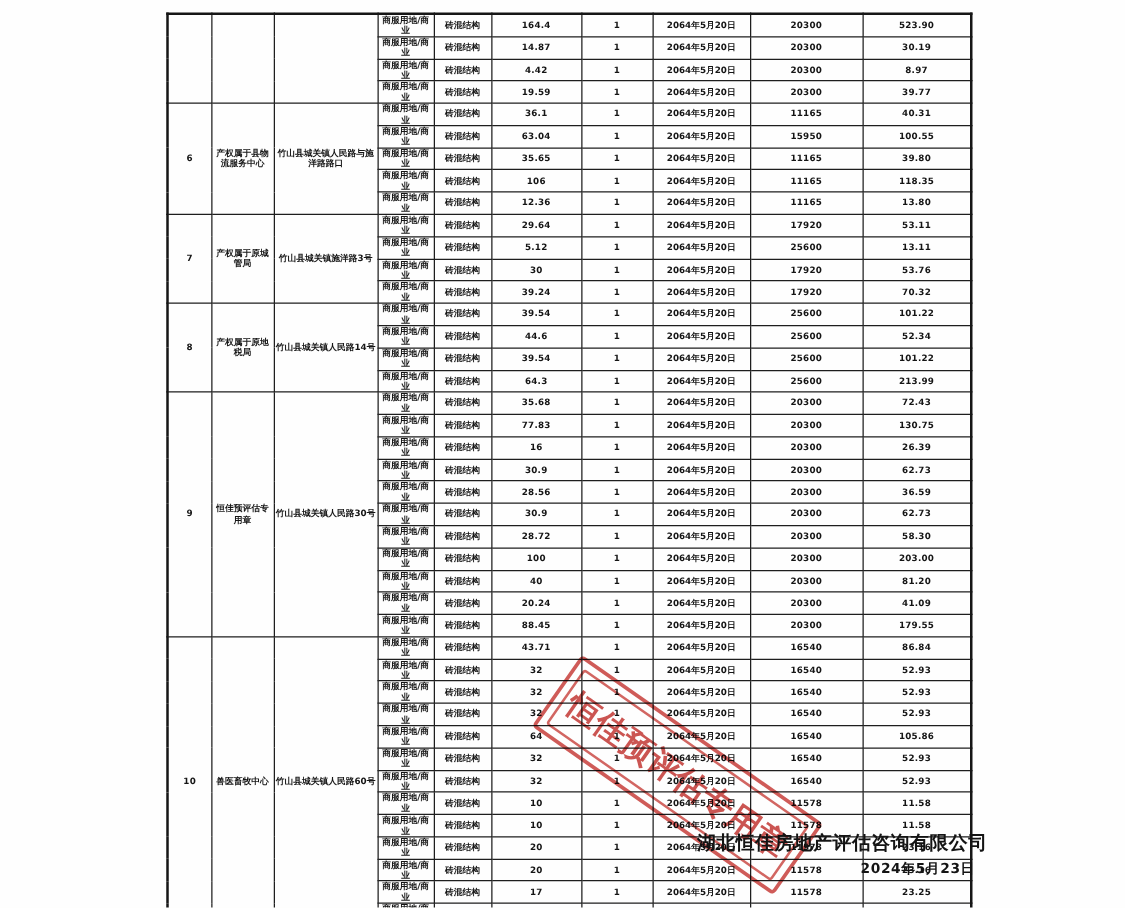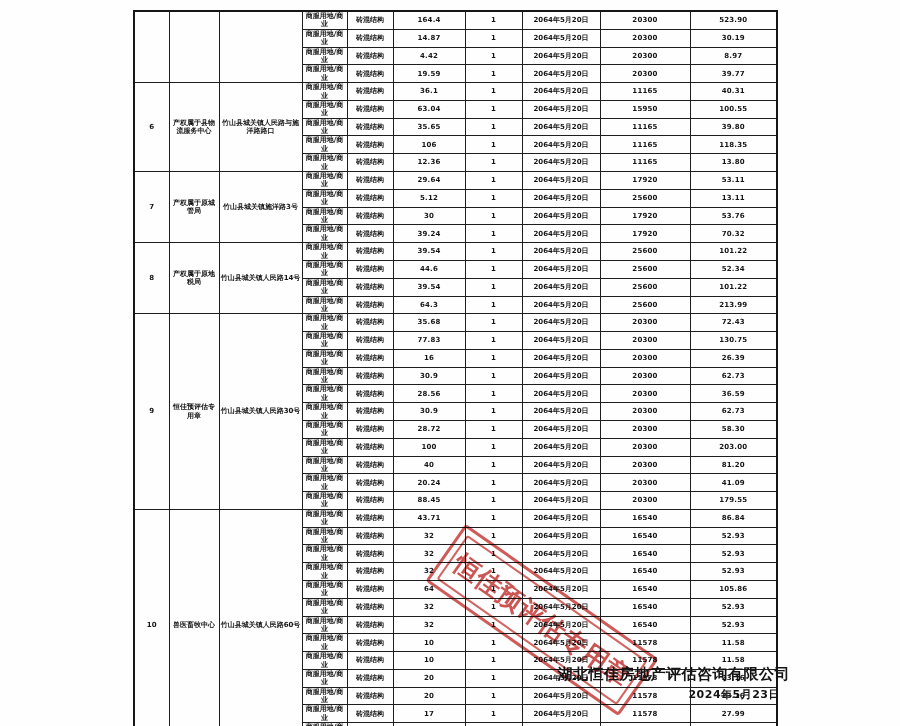--- a/index.html
+++ b/index.html
@@ -440,21 +440,21 @@
           <td class="num">11578</td>
           <td class="num">23.16</td>
         </tr>
         <tr>
           <td>商服用地/商业</td>
           <td>砖混结构</td>
           <td class="num">17</td>
           <td class="num">1</td>
           <td class="date">2064年5月20日</td>
           <td class="num">11578</td>
-          <td class="num">27.99</td>
+          <td class="num">23.25</td>
         </tr>
         <tr>
           <td>商服用地/商业</td>
           <td>砖混结构</td>
           <td class="num">17</td>
           <td class="num">1</td>
           <td class="date">2064年5月20日</td>
           <td class="num">11578</td>
           <td class="num">19.68</td>
         </tr>

